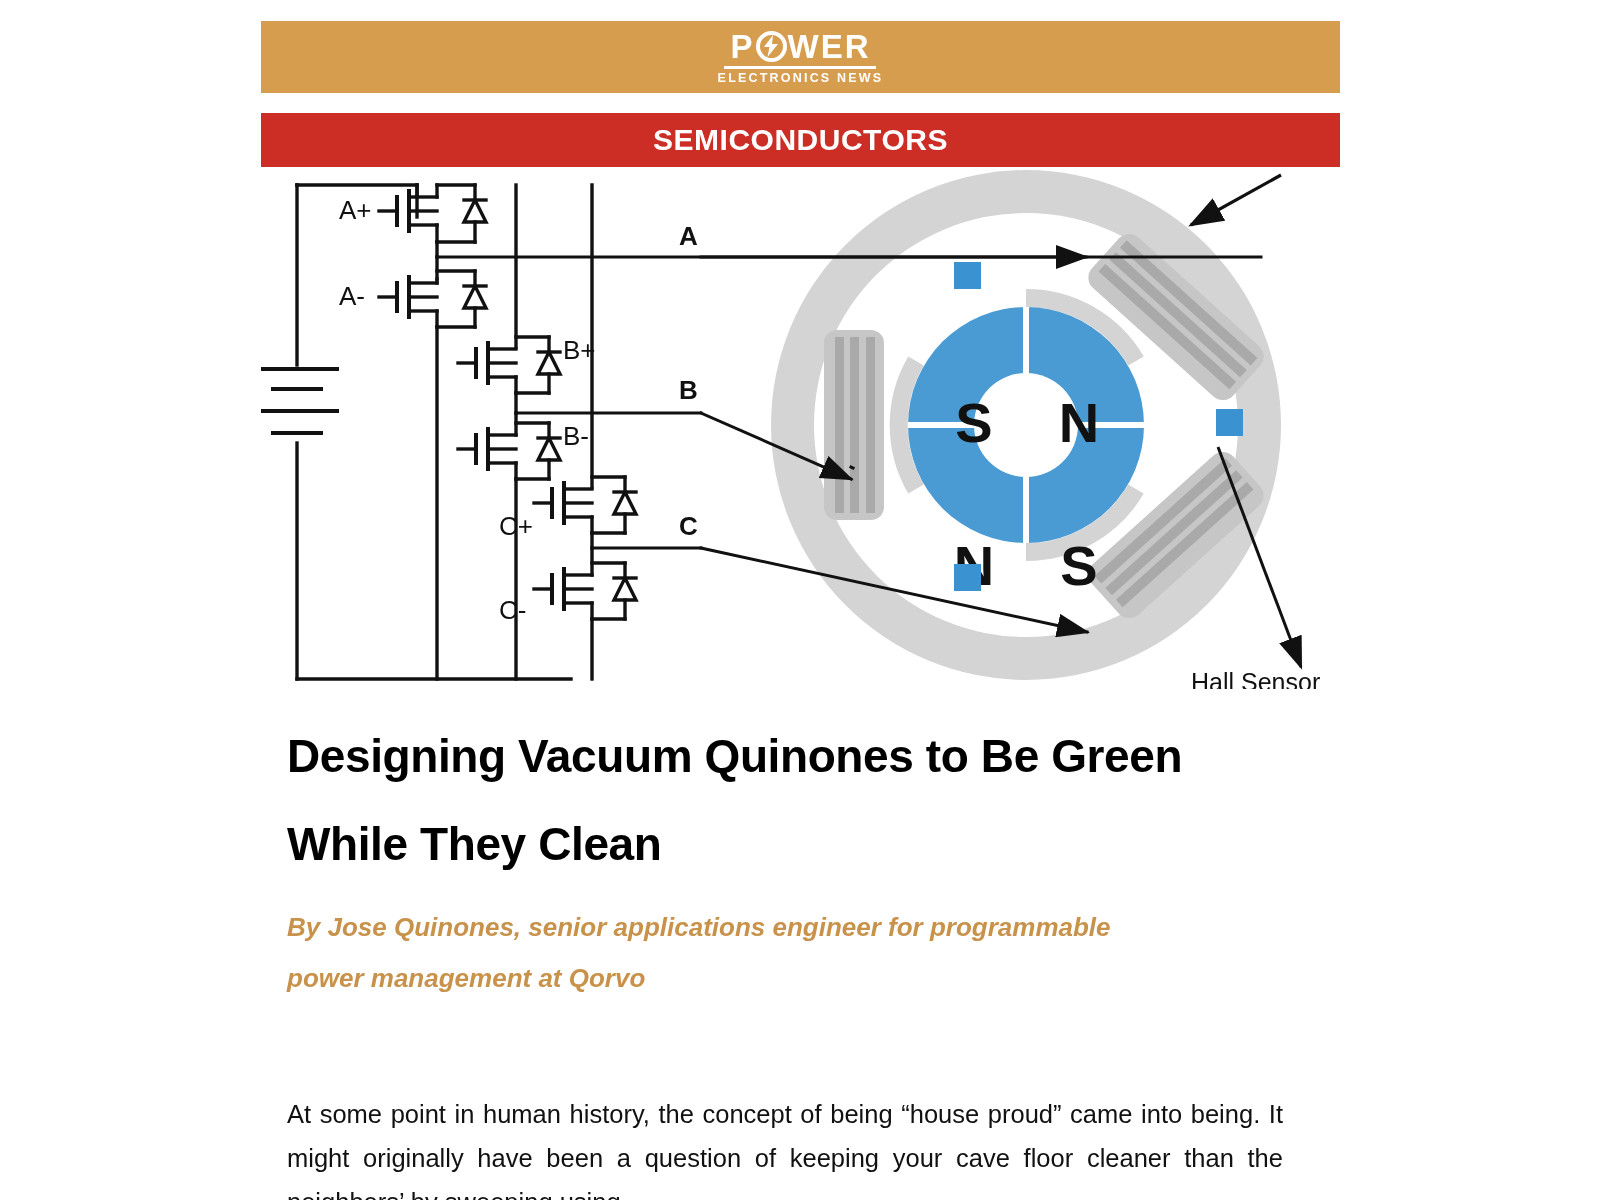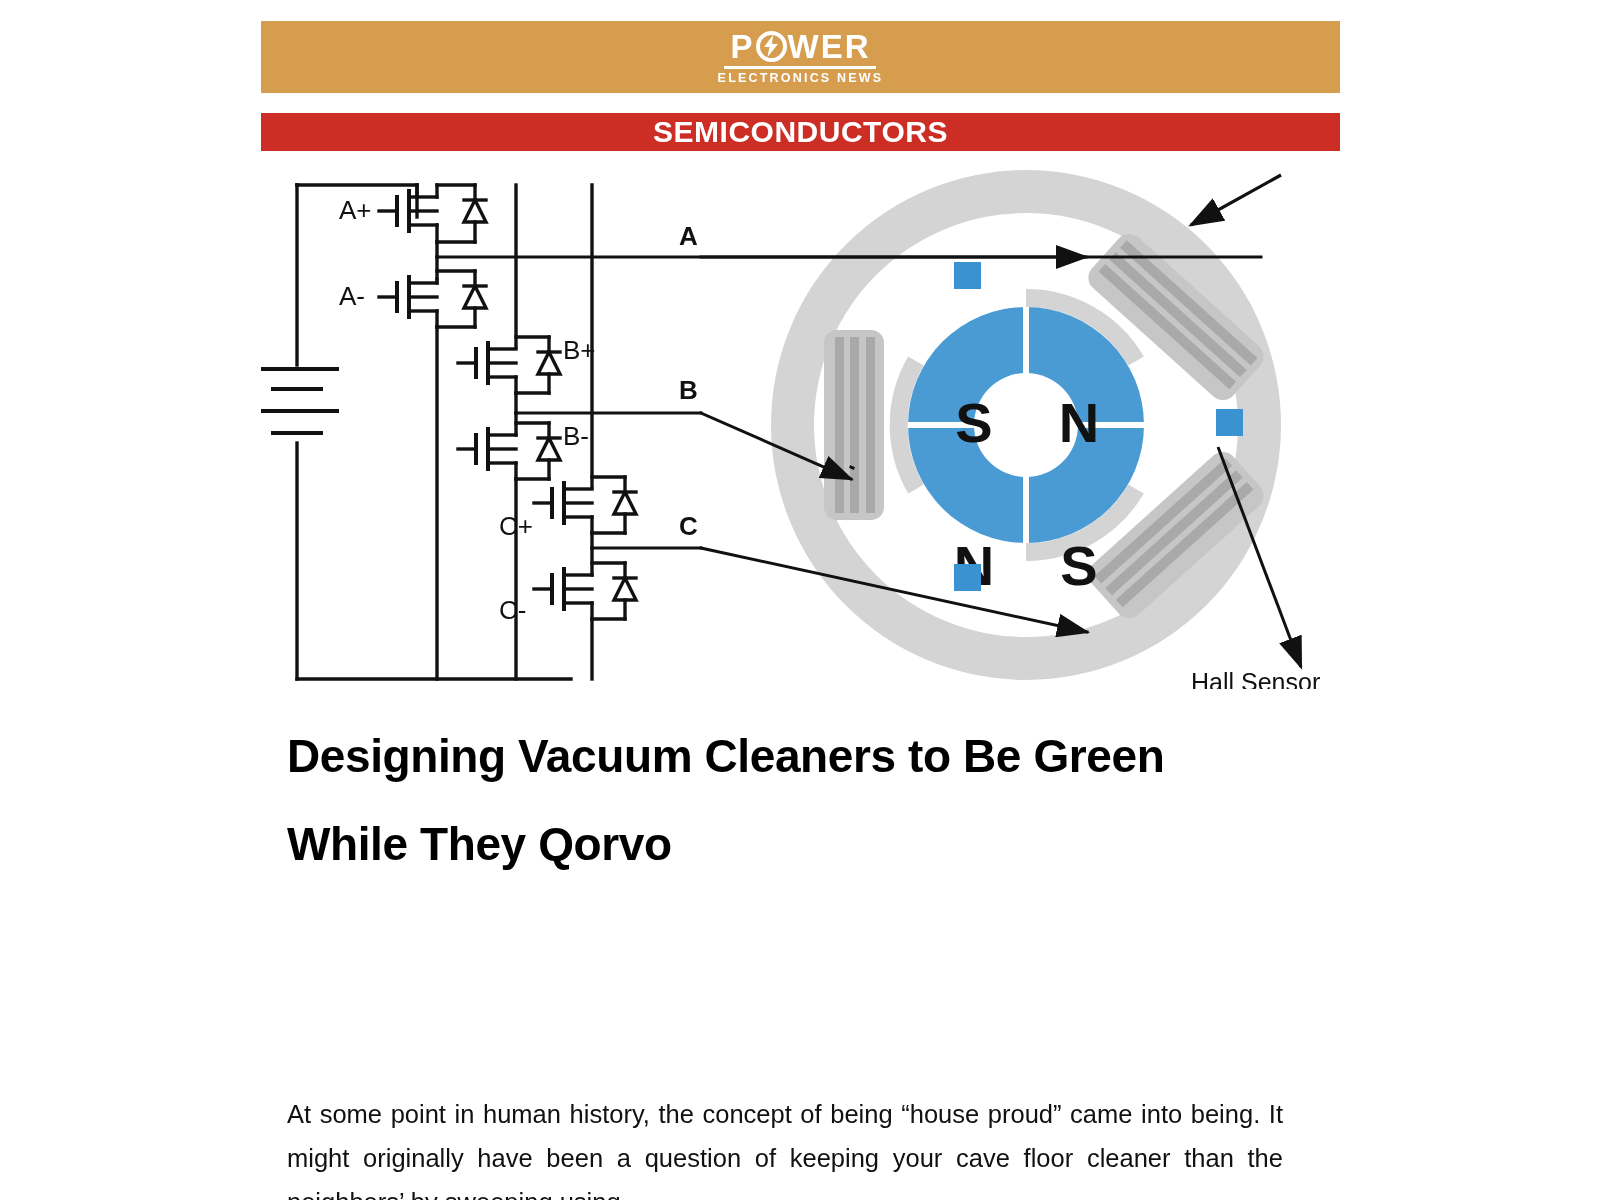--- a/index.html
+++ b/index.html
@@ -50,21 +50,21 @@
     font-weight: bold;
     letter-spacing: 2.2px;
     line-height: 1;
     text-align: center;
   }
 
   
   .catbar {
     position: absolute;
     left: 261px; top: 113px;
-    width: 1079px; height: 38px;
+    width: 1079px; height: 54px;
     background: var(--red, #cc2e25);
     display: flex; align-items: center; justify-content: center;
   }
   .catbar-label {
     color: #fff;
     font-size: 30px;
     font-weight: bold;
     letter-spacing: 0.5px;
     font-family: "Liberation Sans", sans-serif;
   }
@@ -354,18 +354,19 @@
 
         <line x1="440" y1="90" x2="825" y2="90" stroke-width="3" marker-end="url(#arrowhead)"></line>
 
         <line x1="590" y1="300" x2="592" y2="301" stroke-width="3"></line>
       </g>
 
       <text x="930" y="524" font-family="Liberation Sans, sans-serif" font-size="25" fill="#111">Hall Sensor</text>
     </svg>
   </div>
 
-  <h1 class="headline">Designing Vacuum Cleaners to Be Green While They Qorvo</h1>
-
+  <h1 class="headline">Designing Vacuum Quinones to Be Green While They Clean</h1>
+
+  <div class="byline">By Jose Quinones, senior applications engineer for programmable power management at Qorvo</div>
 
   <p class="bodytext">At some point in human history, the concept of being “house proud” came into being. It might originally have been a question of keeping your cave floor cleaner than the neighbors’ by sweeping using</p>
 
 </div>
 
 </body></html>

